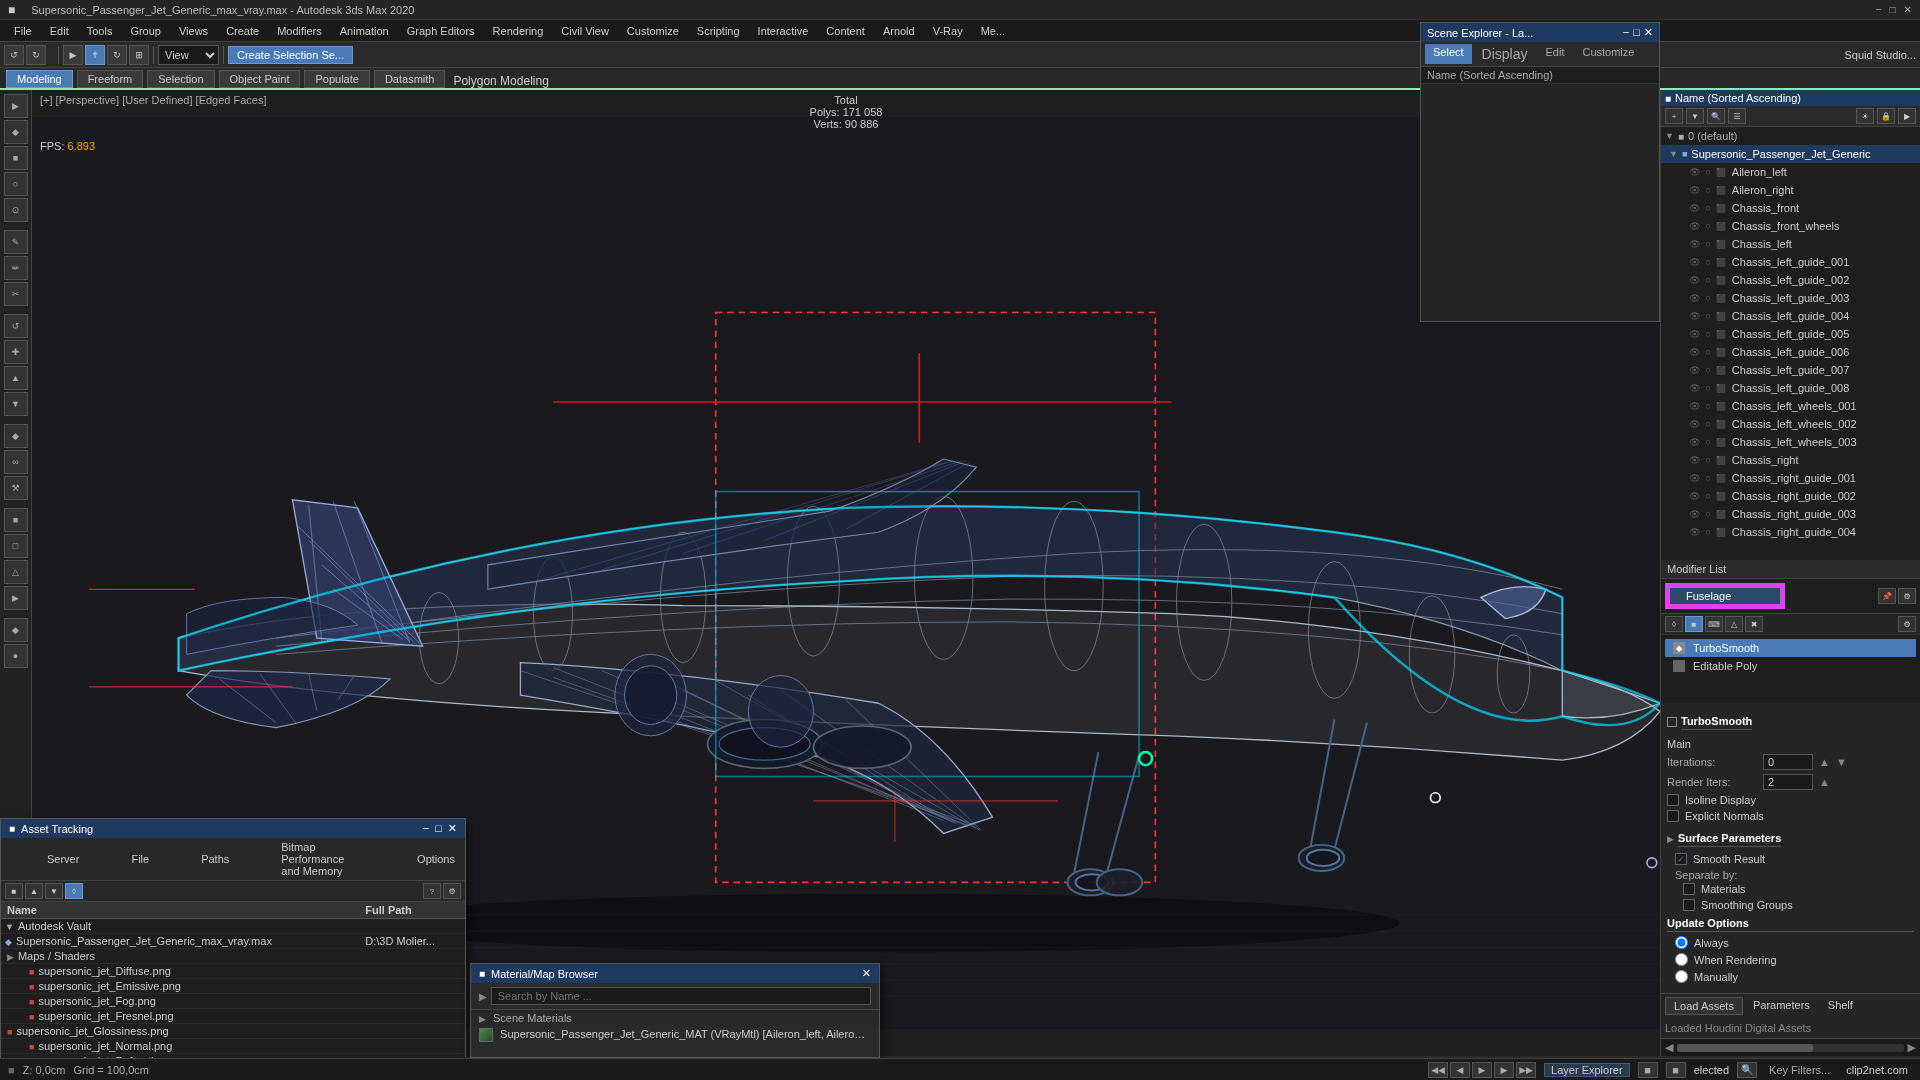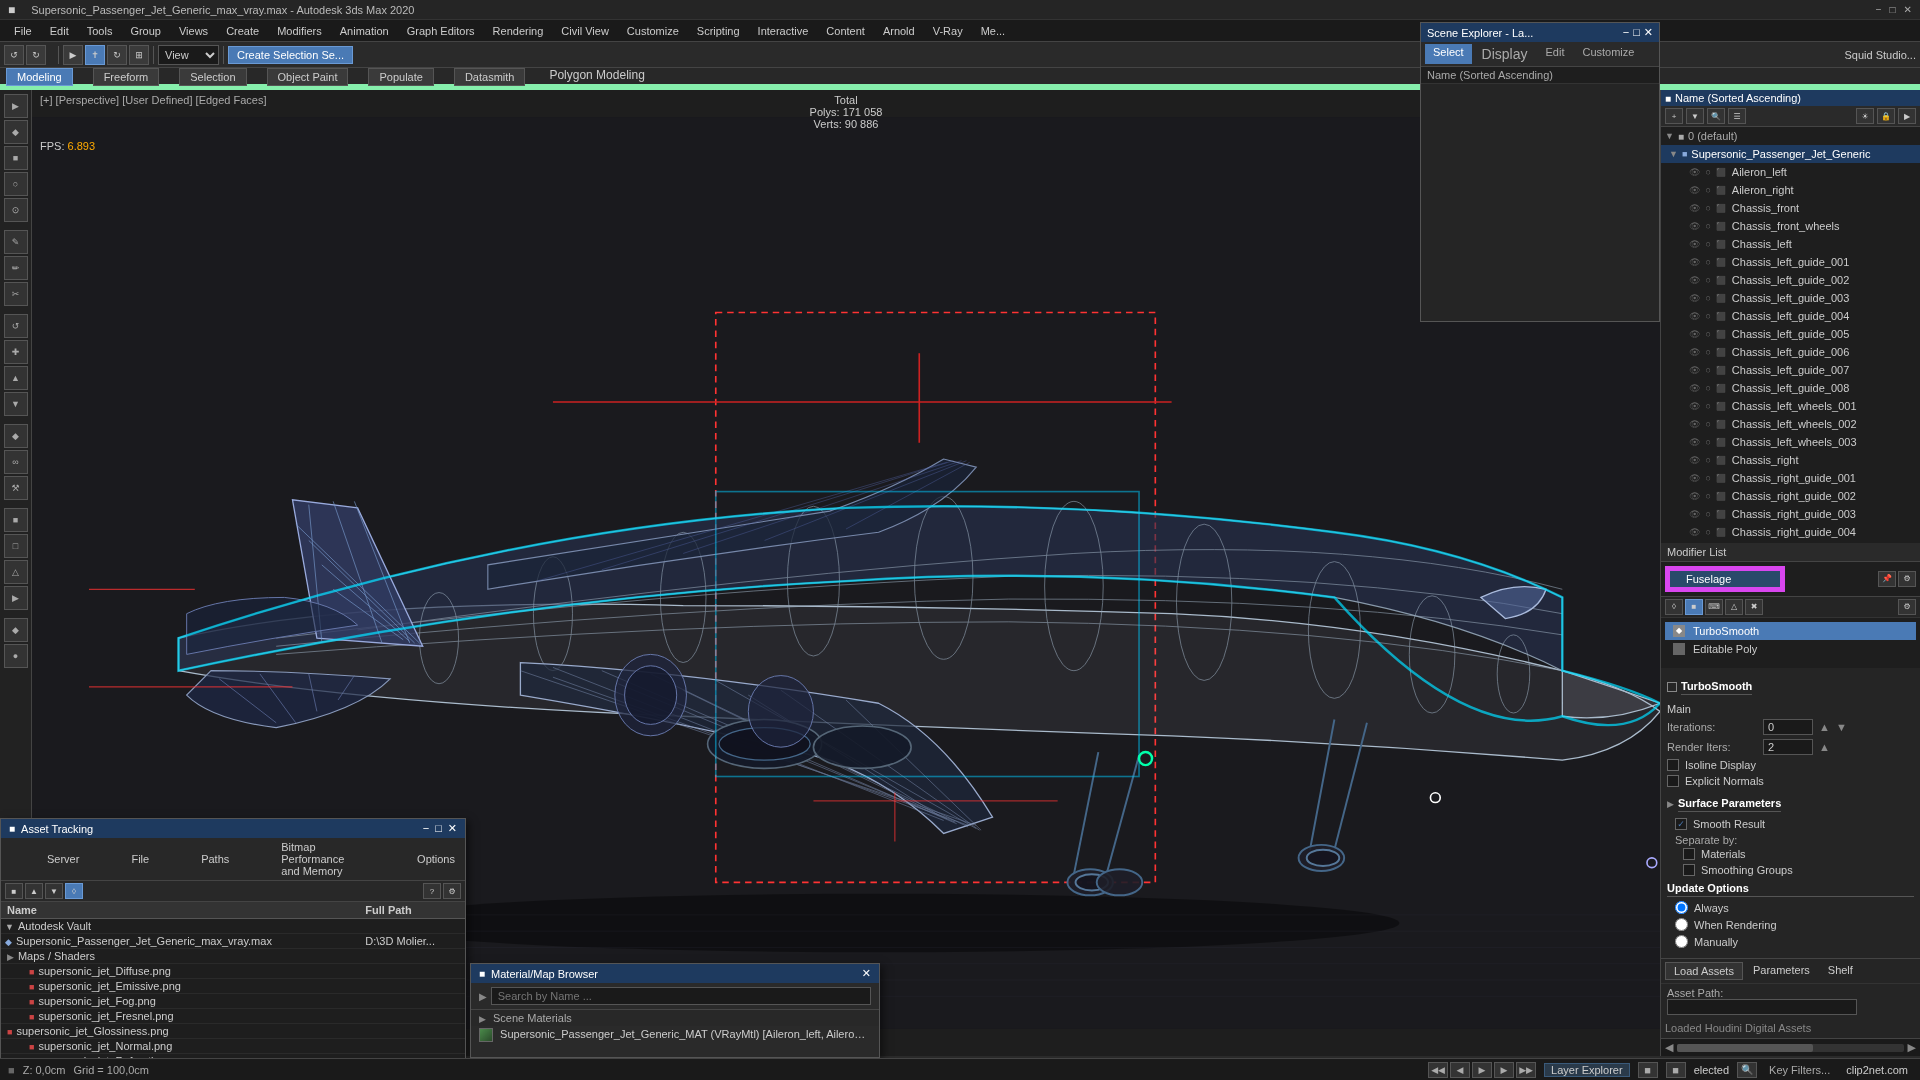--- a/index.html
+++ b/index.html
@@ -40,24 +40,24 @@
       color: #ccc;
       cursor: pointer;
       font-size: 11px;
     }
 
     
     .sub-toolbar {
       height: 22px;
       background: #282828;
       display: flex;
-      align-items: flex-start;
+      align-items: flex-end;
       padding: 0 6px;
-      gap: 20px;
-      border-bottom: 6px solid #86efac;
+      gap: 4px;
+      border-bottom: 2px solid #86efac;
     }
     .sub-tab {
       padding: 2px 10px;
       background: #3a3a3a;
       border: 1px solid #555;
       color: #ccc;
       cursor: pointer;
       font-size: 11px;
     }
     .sub-tab.active {
@@ -967,24 +967,20 @@
         </div>
       </div>
     </div>
 
     <div style="display:flex;gap:2px;padding:3px 4px;background:#252525;border-top:1px solid #444;">
       <span style="color:#ccc;font-size:11px;cursor:pointer;padding:2px 8px;background:#333;border:1px solid #555;">Load Assets</span>
       <span style="color:#ccc;font-size:11px;cursor:pointer;padding:2px 8px;">Parameters</span>
       <span style="color:#ccc;font-size:11px;cursor:pointer;padding:2px 8px;">Shelf</span>
     </div>
 
-    <div style="padding:3px 6px;background:#252525;border-top:1px solid #333;">
-      <span class="prop-label">Asset Path:</span>
-      <input type="text" style="background: rgb(26, 26, 26); border: 1px solid rgb(85, 85, 85); color: rgb(204, 204, 204); padding: 1px 4px; font-size: 11px; width: 190px;">
-    </div>
 
     <div class="houdini-section">Loaded Houdini Digital Assets</div>
 
     <div style="display:flex;align-items:center;background:#1a1a1a;padding:2px 4px;border-top:1px solid #444;">
       <span style="cursor:pointer;color:#888;">◀</span>
       <div style="flex:1;height:8px;background:#333;margin:0 4px;border-radius:2px;">
         <div style="width:60%;height:100%;background:#555;border-radius:2px;"></div>
       </div>
       <span style="cursor:pointer;color:#888;">▶</span>
     </div>

